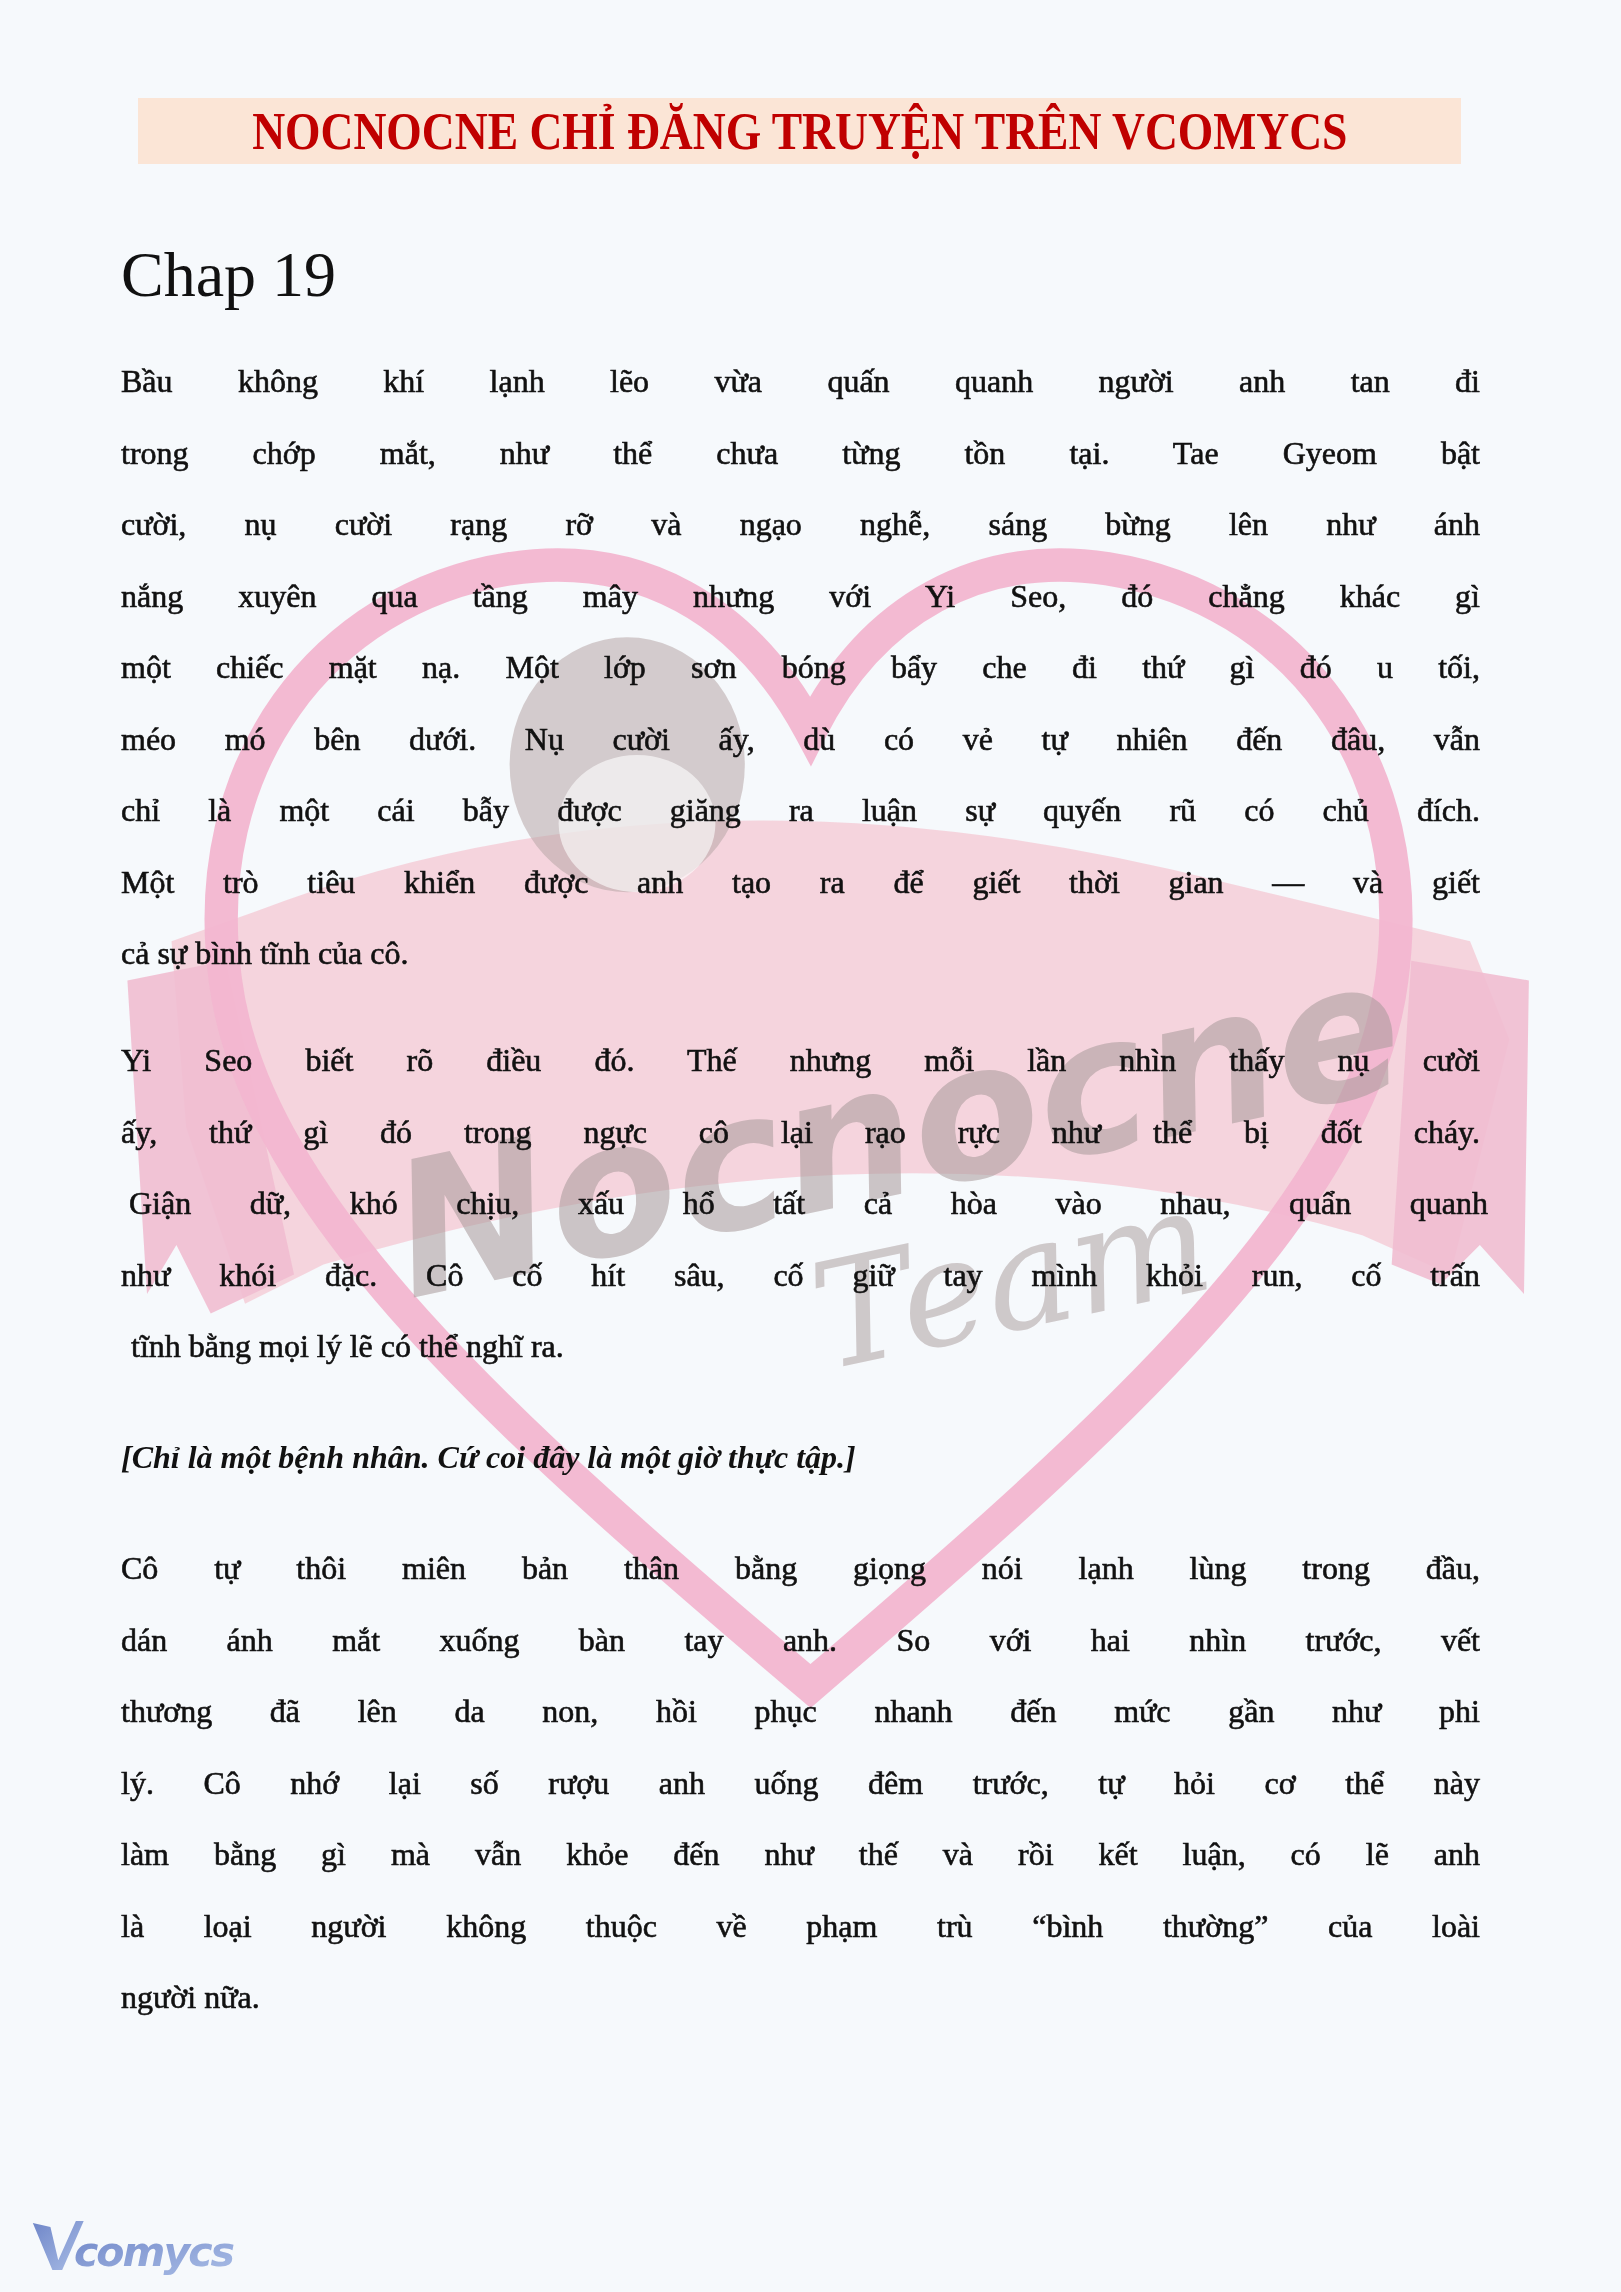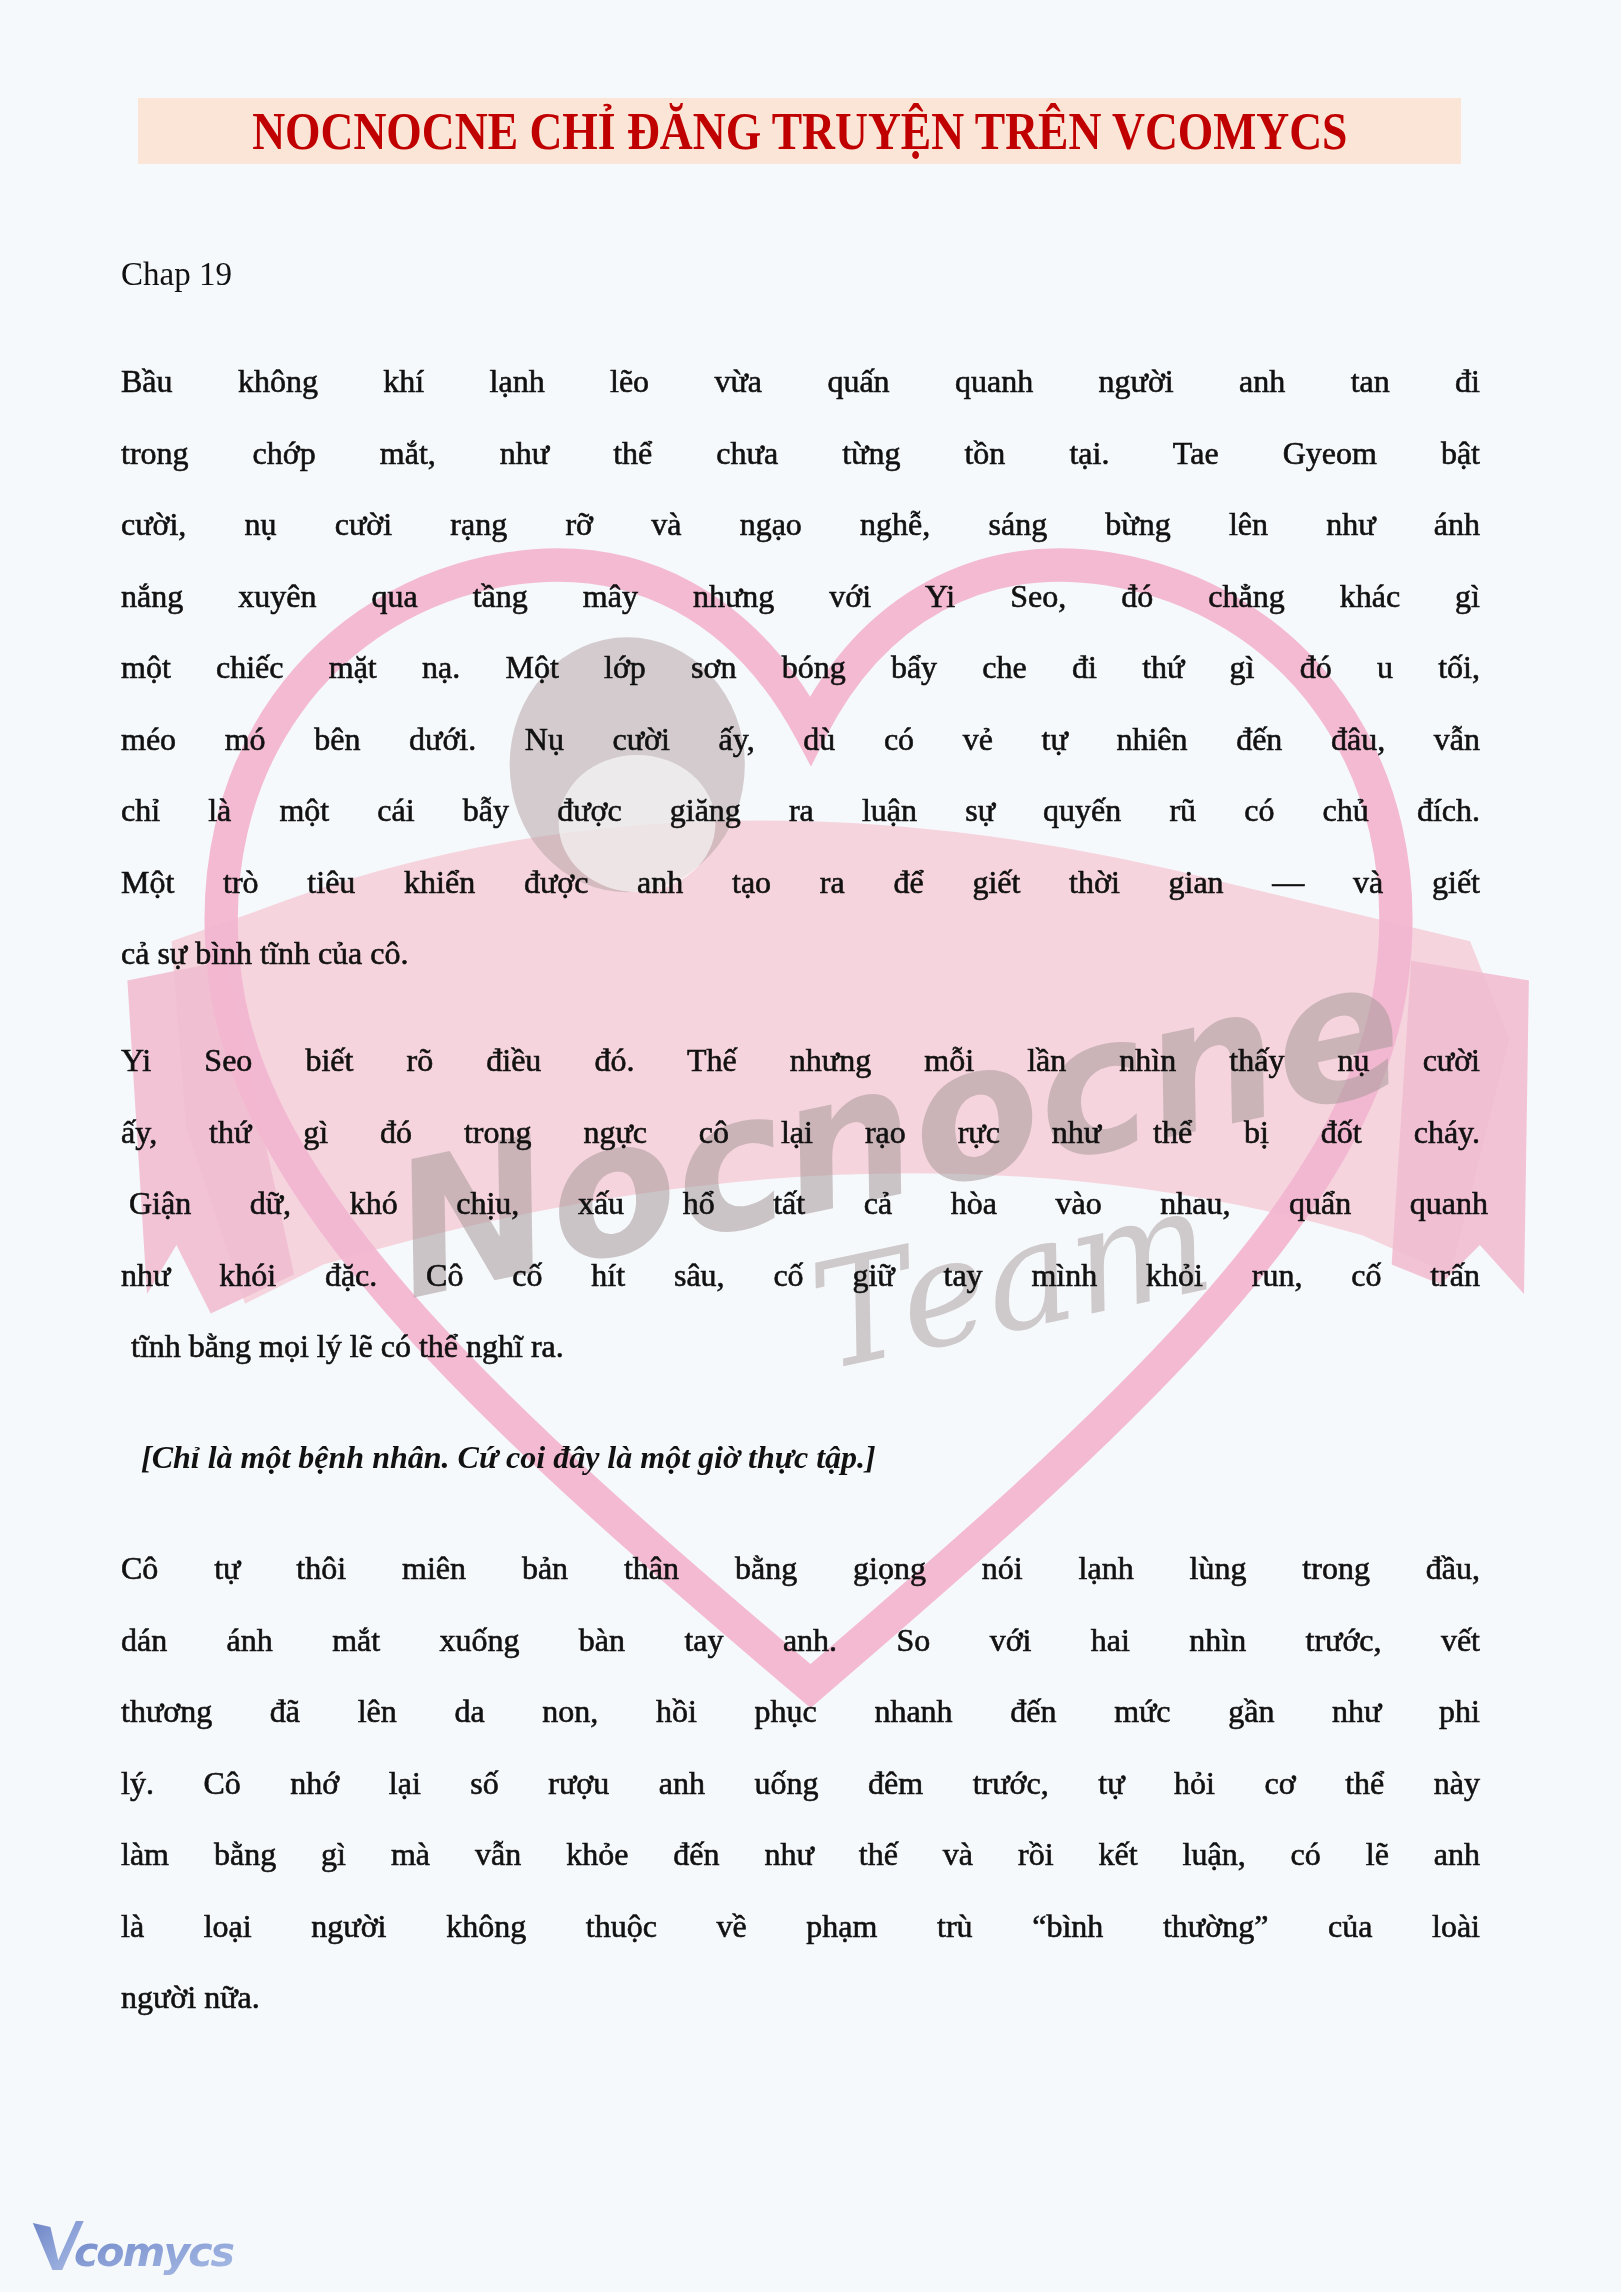--- a/index.html
+++ b/index.html
@@ -15,32 +15,32 @@
     background: #fbe5d6;
     display: flex; align-items: center; justify-content: center; text-align: right;
   }
   .banner-text {
     color: #c00000; font-weight: bold; font-size: 53px; letter-spacing: 0px;
     white-space: nowrap; transform: scaleX(0.86); transform-origin: center;
     font-family: "Liberation Serif", "DejaVu Serif", serif;
     line-height: 66px;
   }
   .chapter {
-    position: absolute; left: 121px; top: 245px; font-size: 33px; line-height: 59px;
+    position: absolute; left: 121px; top: 245px; font-size: 64px; line-height: 59px;
     font-weight: normal;
   }
   .content { position: absolute; left: 121px; width: 1359px; }
   .line {
     position: absolute; left: 0; width: 1359px; height: 72px;
     font-size: 32px; line-height: 72px; white-space: nowrap;
     text-align: justify; text-align-last: justify;
     -webkit-text-stroke: 0.6px #111;
   }
   .line.last { text-align-last: left; }
-  .line.italic { font-style: italic; font-weight: bold; margin-left: 20px; -webkit-text-stroke: 0; }
+  .line.italic { font-style: italic; font-weight: bold; -webkit-text-stroke: 0; }
   .logo { position: absolute; left: 24.5px; top: 2213px; width: 225px; height: 69px; }
 </style>
 </head>
 <body>
 
 <svg class="watermark" viewBox="0 0 1654 2339" xmlns="http://www.w3.org/2000/svg">
 
   <path d="M175 960 L260 930 Q700 760 1250 900 L1500 960 L1540 1060 L1480 1300 L1390 1260 Q900 1120 330 1290 L250 1330 L190 1150 Z" fill="#f4d2db" opacity="0.95"></path>
   <path d="M130 1000 L230 980 L300 1300 L215 1340 L180 1270 L150 1320 Z" fill="#f1bcd0" opacity="0.9"></path>
   <path d="M1440 980 L1560 1000 L1555 1320 L1510 1270 L1470 1310 L1420 1290 Z" fill="#f1bcd0" opacity="0.9"></path>

